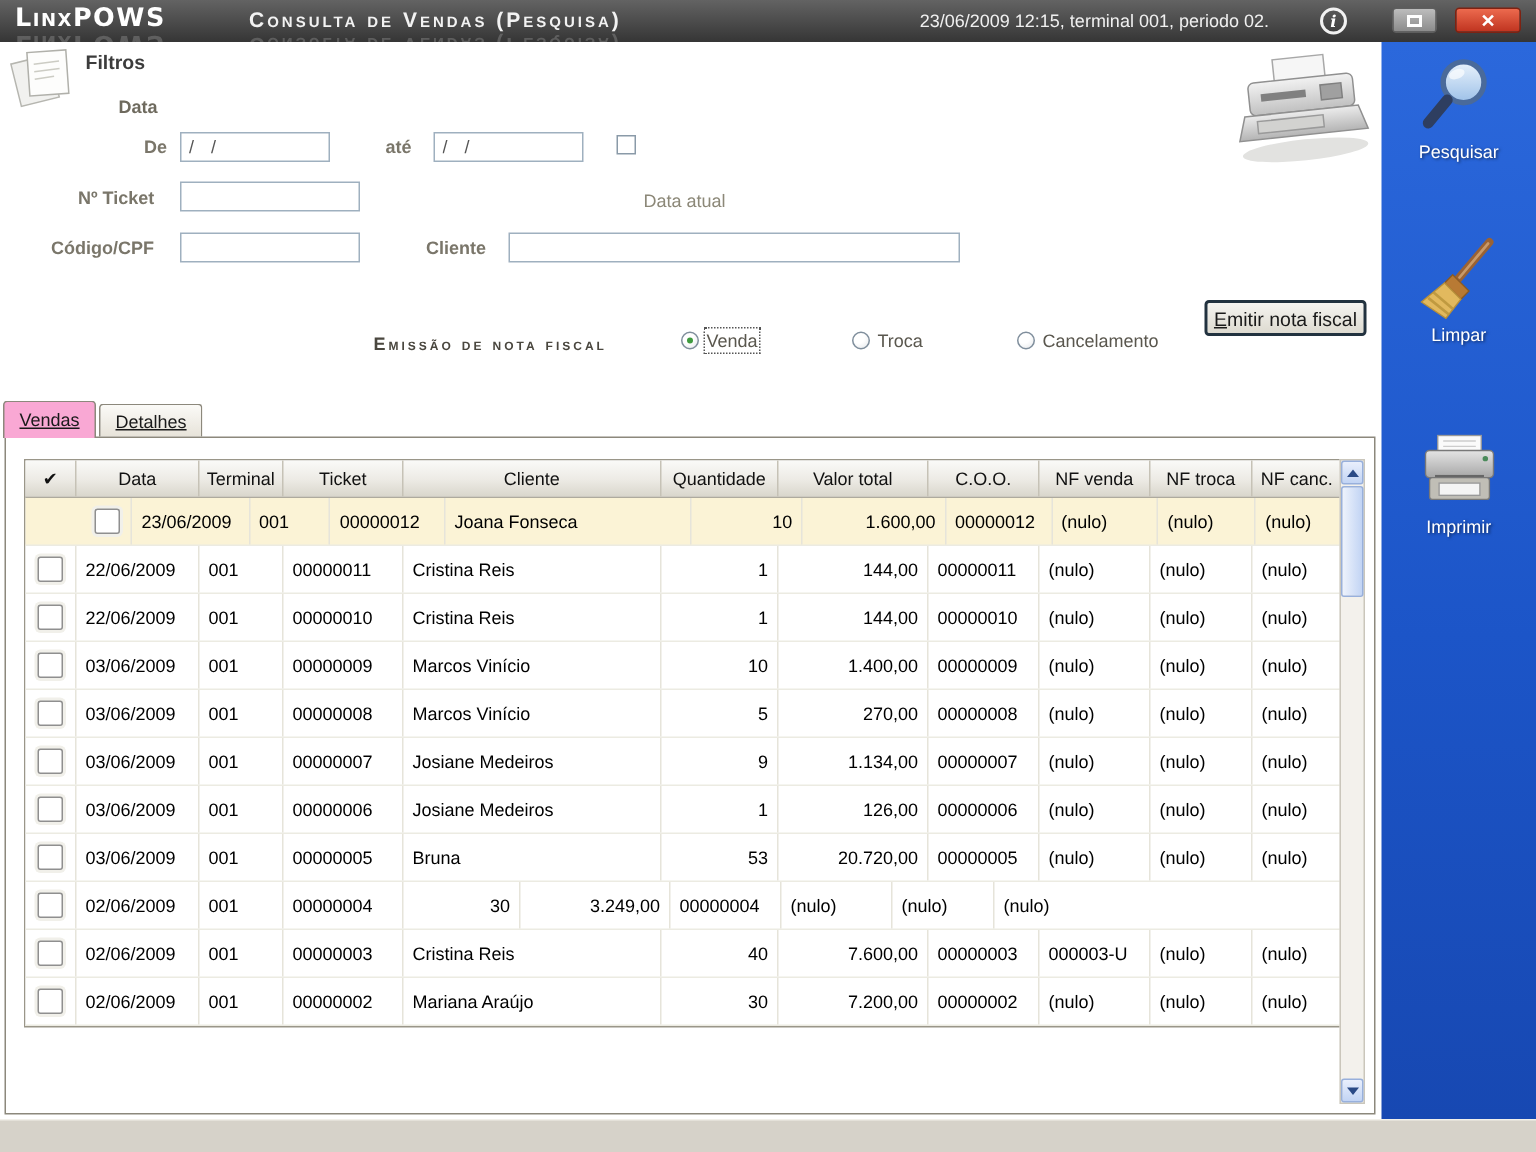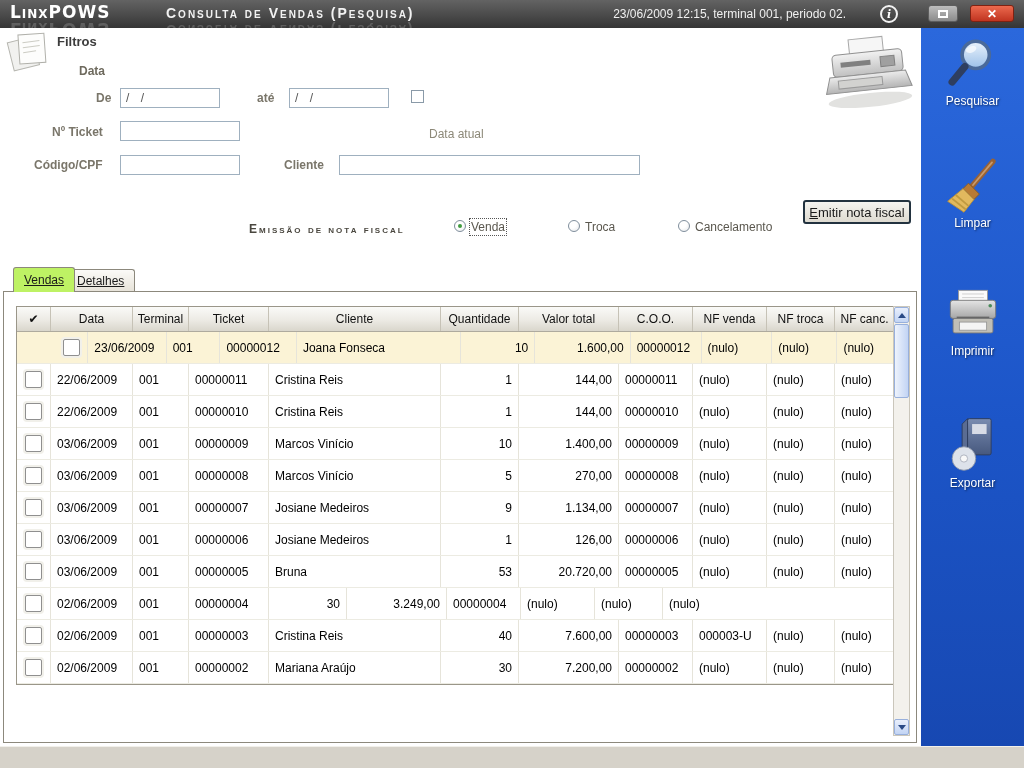--- a/index.html
+++ b/index.html
@@ -50,39 +50,39 @@
   .tbx.ticket    { left:120px; top:93px;  width:120px; }
   .tbx.codigo    { left:120px; top:127px; width:120px; }
   .tbx.cliente   { left:339px; top:127px; width:301px; }
   .chk { position:absolute; left:411px; top:62px; width:13px; height:13px;
     border:1px solid #8a9aa8; background:#fff; cursor:pointer; }
   .fax-icon { position:absolute; left:818px; top:4px; }
 
   
   .emissao-label { position:absolute; left:249px; top:194px; font-weight:bold; font-size:12px;
     font-variant:small-caps; letter-spacing:2px; color:#4a473f; }
-  .radio-group { position:absolute; top:192px; display:flex; gap:5px; cursor:pointer; }
+  .radio-group { position:absolute; top:192px; display:flex; align-items:center; gap:5px; cursor:pointer; }
   .r-venda { left:454px; } .r-troca { left:568px; } .r-cancel { left:678px; }
   .radio { width:12px; height:12px; border-radius:50%; border:1px solid #7f8e9c;
     background:radial-gradient(circle at 35% 30%, #ffffff 40%, #e4e7ea); position:relative; }
   .radio.selected::after { content:""; position:absolute; left:3px; top:3px; width:4px; height:4px;
     border-radius:50%; background:#3f9b3f; }
   .radio-label { font-size:12px; color:#5a574e; }
   .focusbox { outline:1px dotted #555; outline-offset:1px; }
   .emit-btn { position:absolute; left:803px; top:172px; width:108px; height:24px;
     background:linear-gradient(180deg,#f5f4f0,#dddad0); border:2px solid #22323f; border-radius:3px;
     font-family:"Liberation Sans",sans-serif; font-size:13px; color:#1a1a1a; cursor:pointer; }
   .emit-btn span { display:block; }
   .emit-btn span::first-letter { text-decoration:underline; }
 
   
   .tab { position:absolute; display:flex; align-items:center; justify-content:center;
     border:1px solid #8c887c; border-bottom:none; border-radius:3px 3px 0 0; cursor:pointer; padding:0 10px; }
   .tab span { font-size:12px; text-decoration:underline; color:#1a1a1a; }
-  .tab-active { left:13px; top:239px; height:25px; background:#bef264; z-index:3;justify-content:center; }
+  .tab-active { left:2px; top:239px; height:25px; background:#f9a8d4; z-index:3;justify-content:center; }
   .tab-inactive { left:66px; top:241px; height:23px; background:linear-gradient(180deg,#fbfaf7,#e6e2d8); z-index:1; }
 
   
   .panel { position:absolute; left:3px; top:263px; width:914px; height:452px;
     background:#ffffff; border:1px solid #8c887c; z-index:2; }
   .grid { position:absolute; left:12px; top:14px; width:879px; border:1px solid #9a9689; background:#fff; }
   .ghead { display:flex; height:25px;
     background:linear-gradient(180deg,#fafaf8 0%,#eceae4 55%,#d9d6cc 100%); border-bottom:1px solid #aeaa9e; }
   .hcell { display:flex; align-items:center; justify-content:center; font-size:12px; color:#111;
     border-right:1px solid #c6c2b6; cursor:pointer; }
@@ -472,34 +472,18 @@
         <line x1="20" y1="15" x2="44" y2="15" stroke="#cccccc"></line>
         <rect x="7" y="18" width="50" height="20" rx="3" fill="url(#g-pr)" stroke="#787878"></rect>
         <circle cx="51" cy="24" r="2" fill="#4a8a5a"></circle>
         <rect x="14" y="36" width="36" height="4" fill="#666666"></rect>
         <rect x="10" y="38" width="44" height="16" rx="2" fill="#c0beb6" stroke="#787878"></rect>
         <rect x="17" y="42" width="30" height="9" fill="#f4f4f4" stroke="#999999"></rect>
       </svg>
       <div class="side-label">Imprimir</div>
     </div>
 
-    <div class="side-btn sb-exportar">
-      <svg width="58" height="60" viewBox="0 0 64 64">
-        <defs>
-          <linearGradient id="g-box" x1="0" y1="0" x2="0" y2="1">
-            <stop offset="0" stop-color="#7a8cb0"></stop>
-              <stop offset="1" stop-color="#46587e"></stop>
-          </linearGradient>
-        </defs>
-        <polygon points="26,4 20,10 20,50 26,44" fill="#5a6c92" stroke="#2c3c5c"></polygon>
-        <rect x="26" y="4" width="26" height="40" rx="2" fill="url(#g-box)" stroke="#2c3c5c"></rect>
-        <rect x="31" y="10" width="16" height="11" fill="#d8dce6"></rect>
-        <circle cx="22" cy="48" r="13" fill="#dde2ea" stroke="#8a94a8"></circle>
-        <circle cx="22" cy="48" r="4" fill="#f8f8f8" stroke="#aab0bc"></circle>
-      </svg>
-      <div class="side-label">Exportar</div>
-    </div>
 
 
   </div>
 
   <div class="bottom-strip"></div>
 </div>
 
 </body></html>

